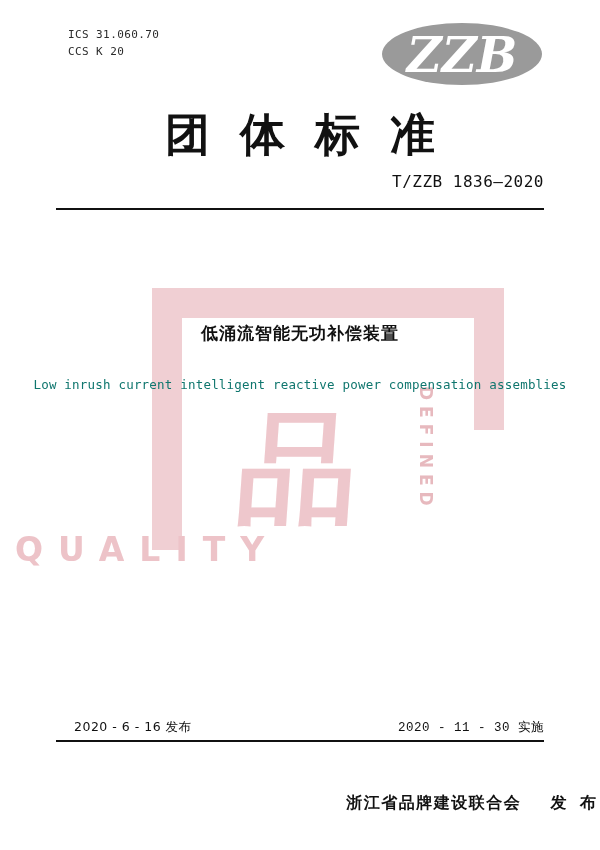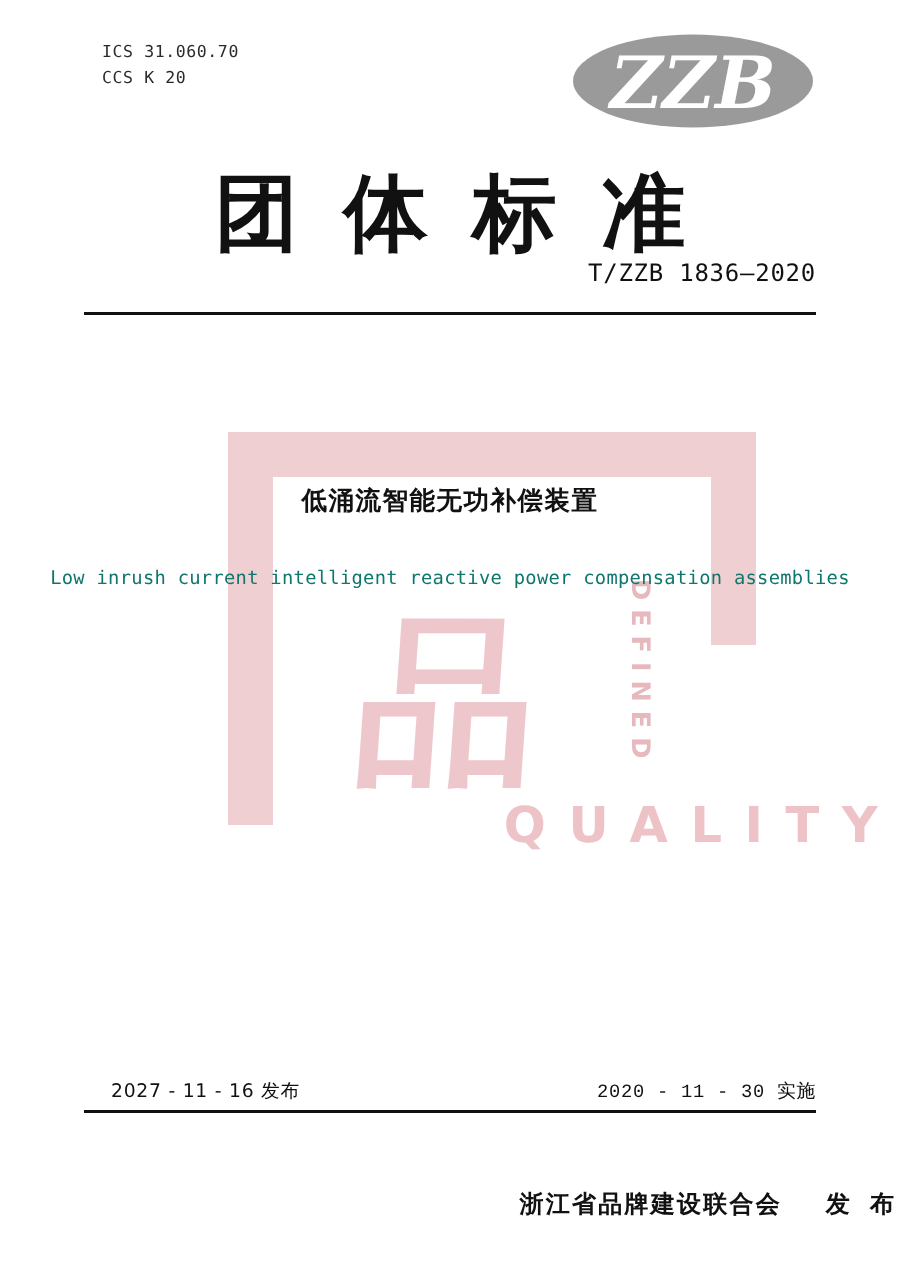--- a/index.html
+++ b/index.html
@@ -47,21 +47,21 @@
 
   
   .doc-title {
     position: absolute;
     left: 0;
     right: 0;
     top: 105px;
     text-align: center;
     font-family: "DejaVu Sans", sans-serif;
     font-weight: bold;
-    font-size: 56px;
+    font-size: 45px;
     letter-spacing: 30px;
     text-indent: 30px;
     color: #111;
   }
 
   
   .std-no {
     position: absolute;
     right: 56px;
     top: 172px;
@@ -125,21 +125,21 @@
     letter-spacing: 6px;
     color: #e7b9be;
     writing-mode: vertical-rl;
     font-weight: 600;
   }
   .wm-quality {
     position: absolute;
     left: 0;
     right: 0;
     top: 242px;
-    text-align: right;
+    text-align: left;
     font-family: "DejaVu Sans", sans-serif;
     font-size: 33px;
     font-weight: bold;
     letter-spacing: 15px;
     text-indent: 15px;
     color: #edc3c8;
   }
   .wm-seal {
     position: absolute;
     left: 195px;
@@ -248,21 +248,21 @@
     <div class="wm-seal">品</div>
     <div class="wm-defined">DEFINED</div>
     <div class="wm-quality">QUALITY</div>
   </div>
 
   <div class="subject-cn">低涌流智能无功补偿装置</div>
   <div class="subject-en">Low inrush current intelligent reactive power compensation assemblies</div>
 
   <div class="rule-bottom"></div>
 
-  <div class="date-issue">2027 - 11 - 16 发布</div>
+  <div class="date-issue">2020 - 6 - 16 发布</div>
   <div class="date-effective">2020 - 11 - 30 实施</div>
 
   <div class="publisher">
     <span>浙江省品牌建设联合会</span>
     <span class="pub-action">发 布</span>
   </div>
 
 </div>
 
 </body></html>

